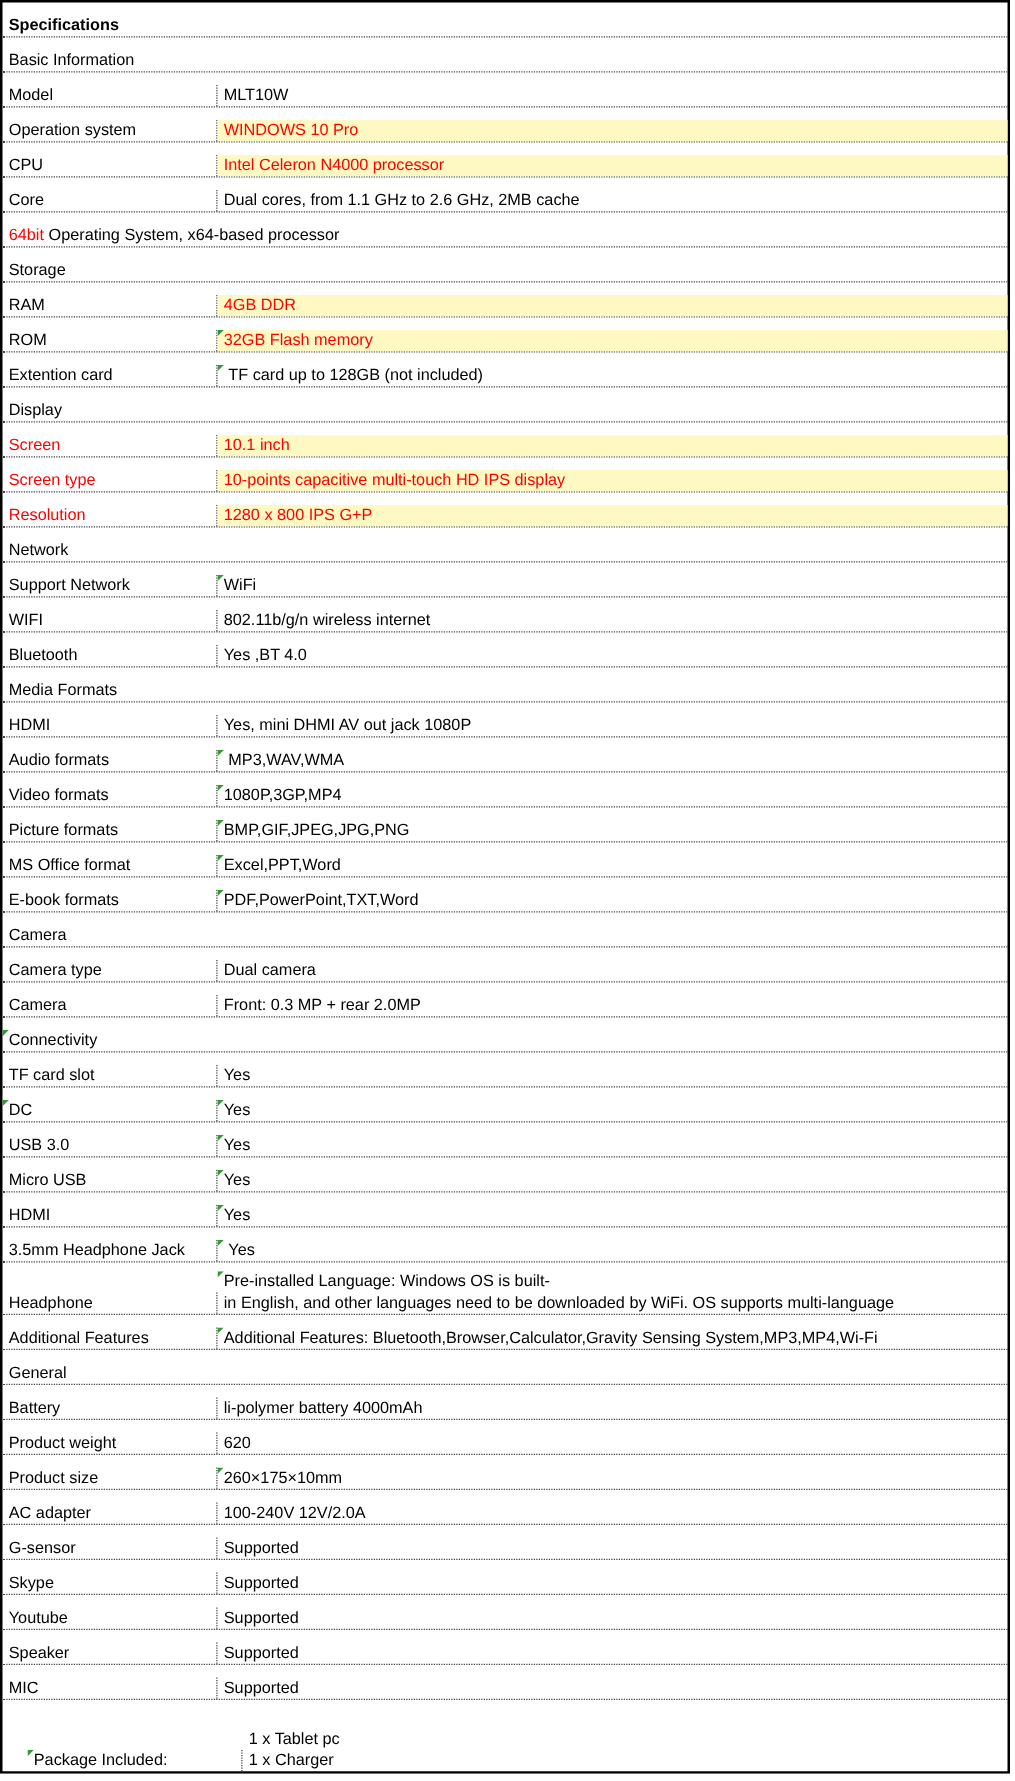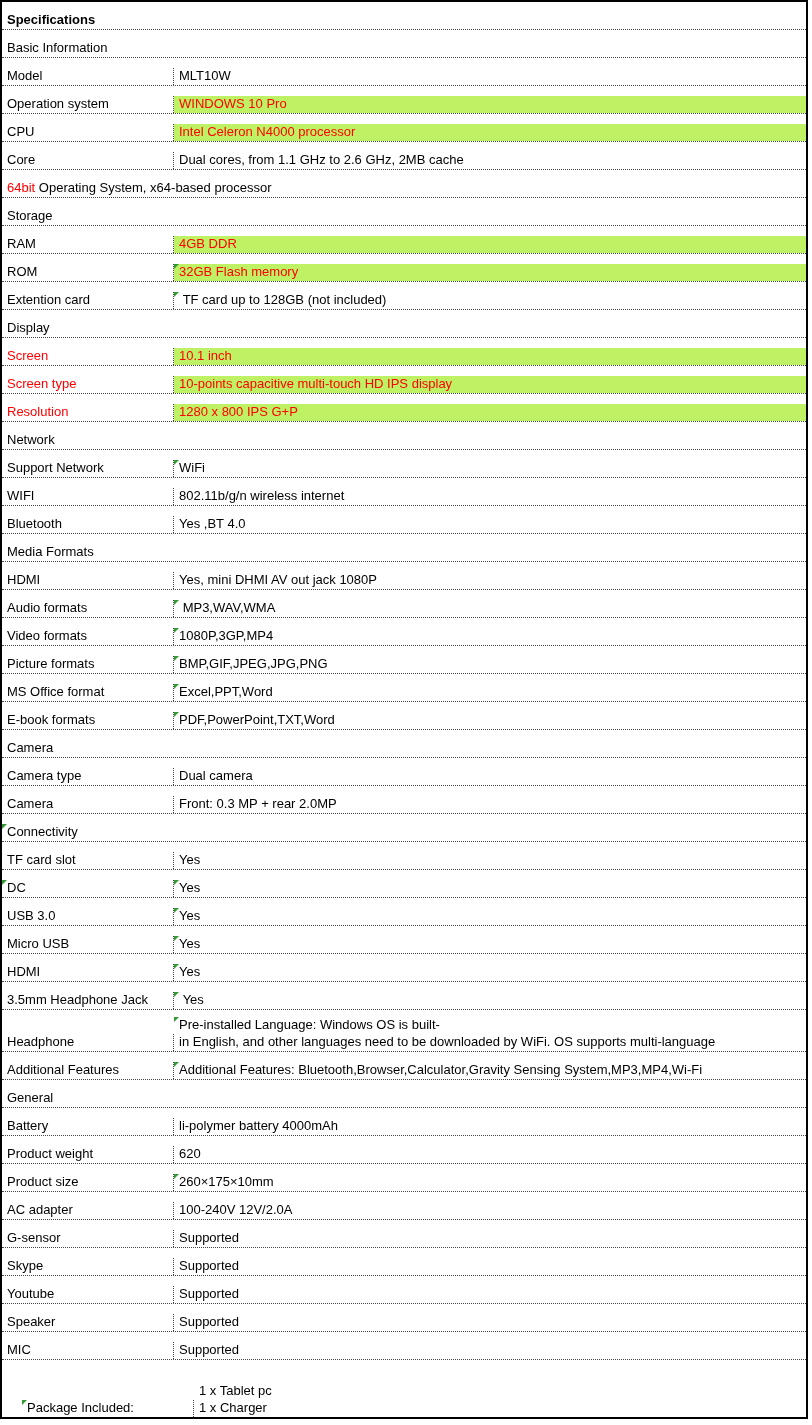--- a/index.html
+++ b/index.html
@@ -26,21 +26,21 @@
     box-sizing:border-box;
     overflow:hidden;
     white-space:pre-wrap;
     line-height:1.3;
   }
   .label-cell{width:172px;flex:none;border-right:1px dotted #444;}
   .value-cell{flex:1;}
   .full-cell{flex:1;}
   .bold{font-weight:normal;}
   .red{color:#FF0000;}
-  .hl{background:#bef264;}
+  .hl{background:#fef9c3;}
   .title-row .full-cell{font-weight:bold;}
   .marker::before{
     content:"";
     position:absolute;
     top:0;left:0;
     width:0;height:0;
     border-top:5px solid #339933;
     border-right:5px solid transparent;
   }
 </style>

